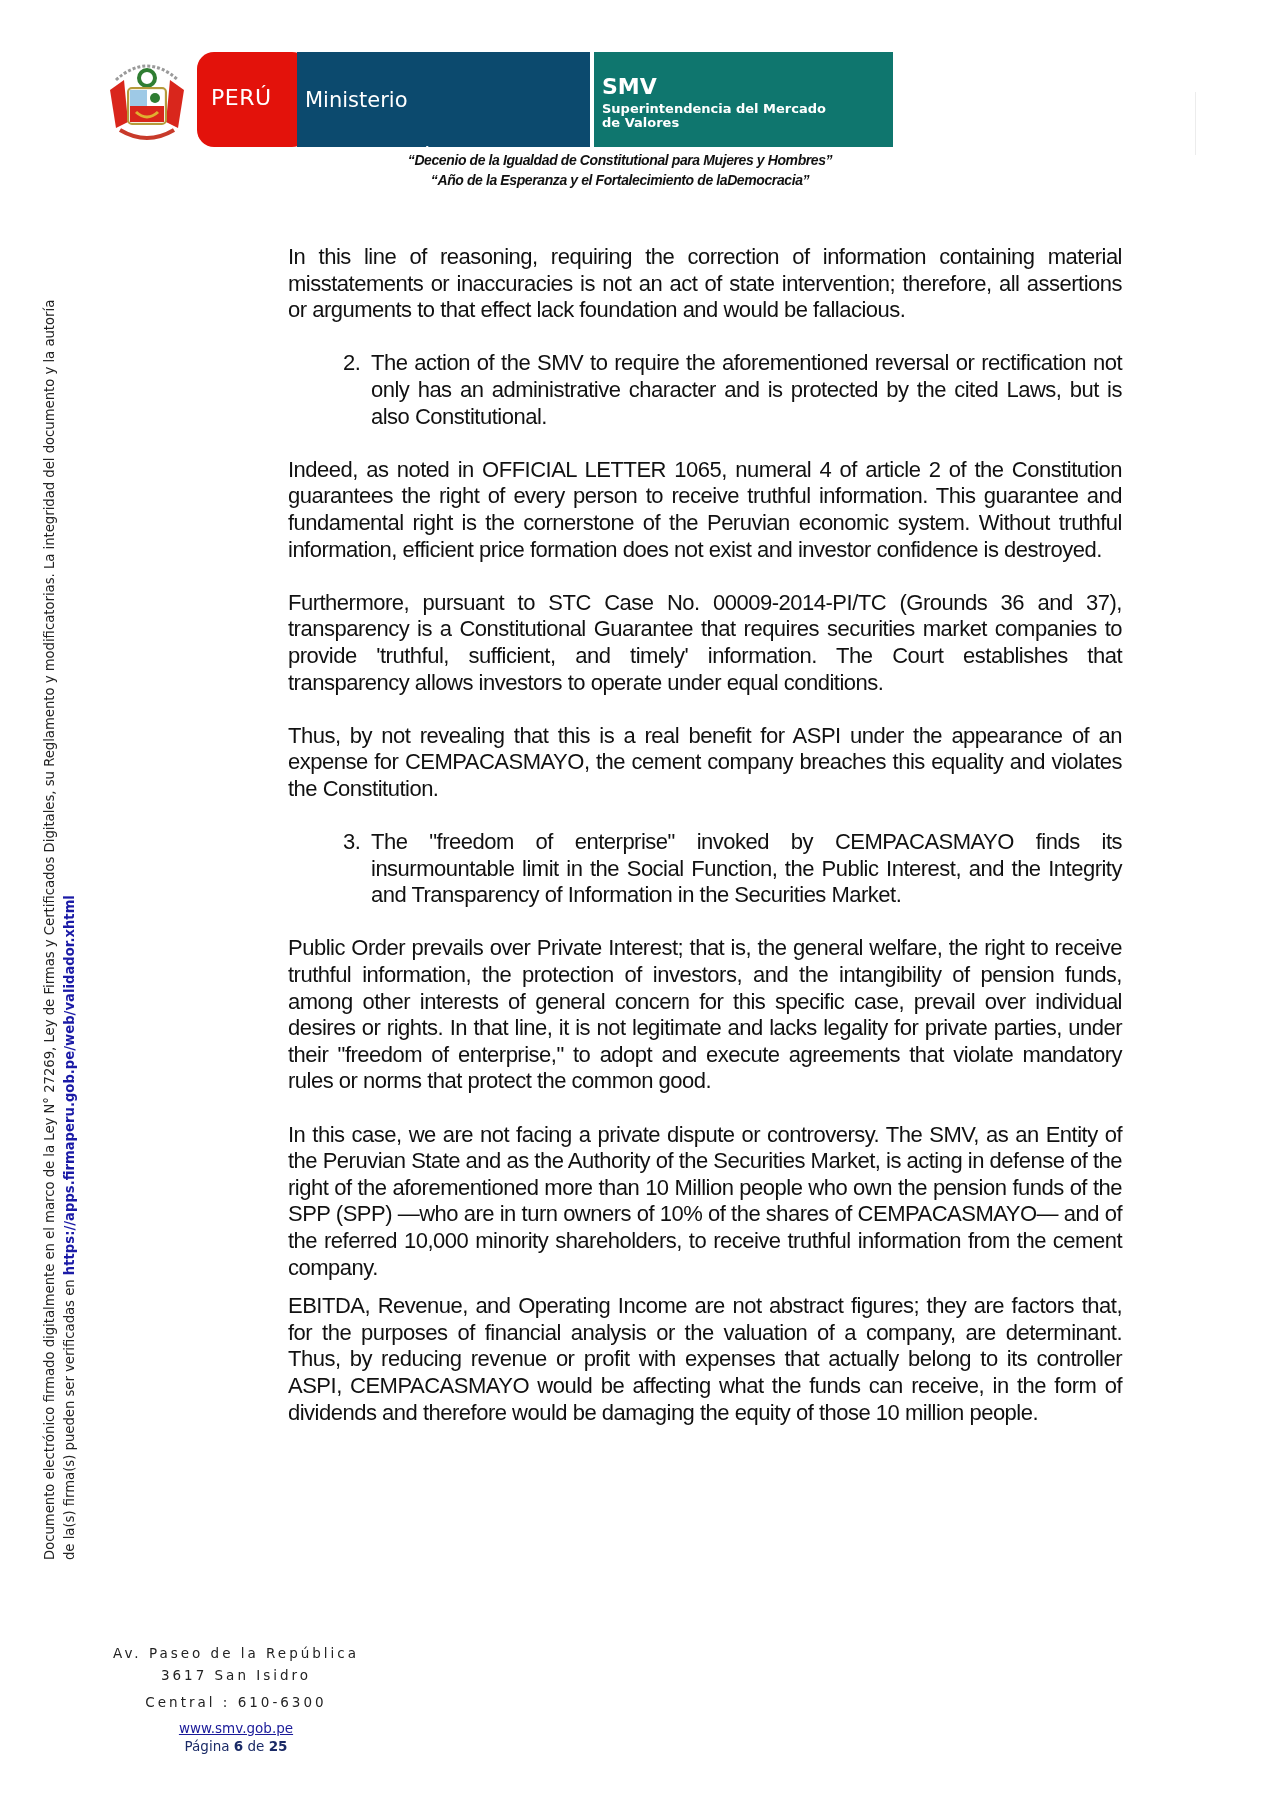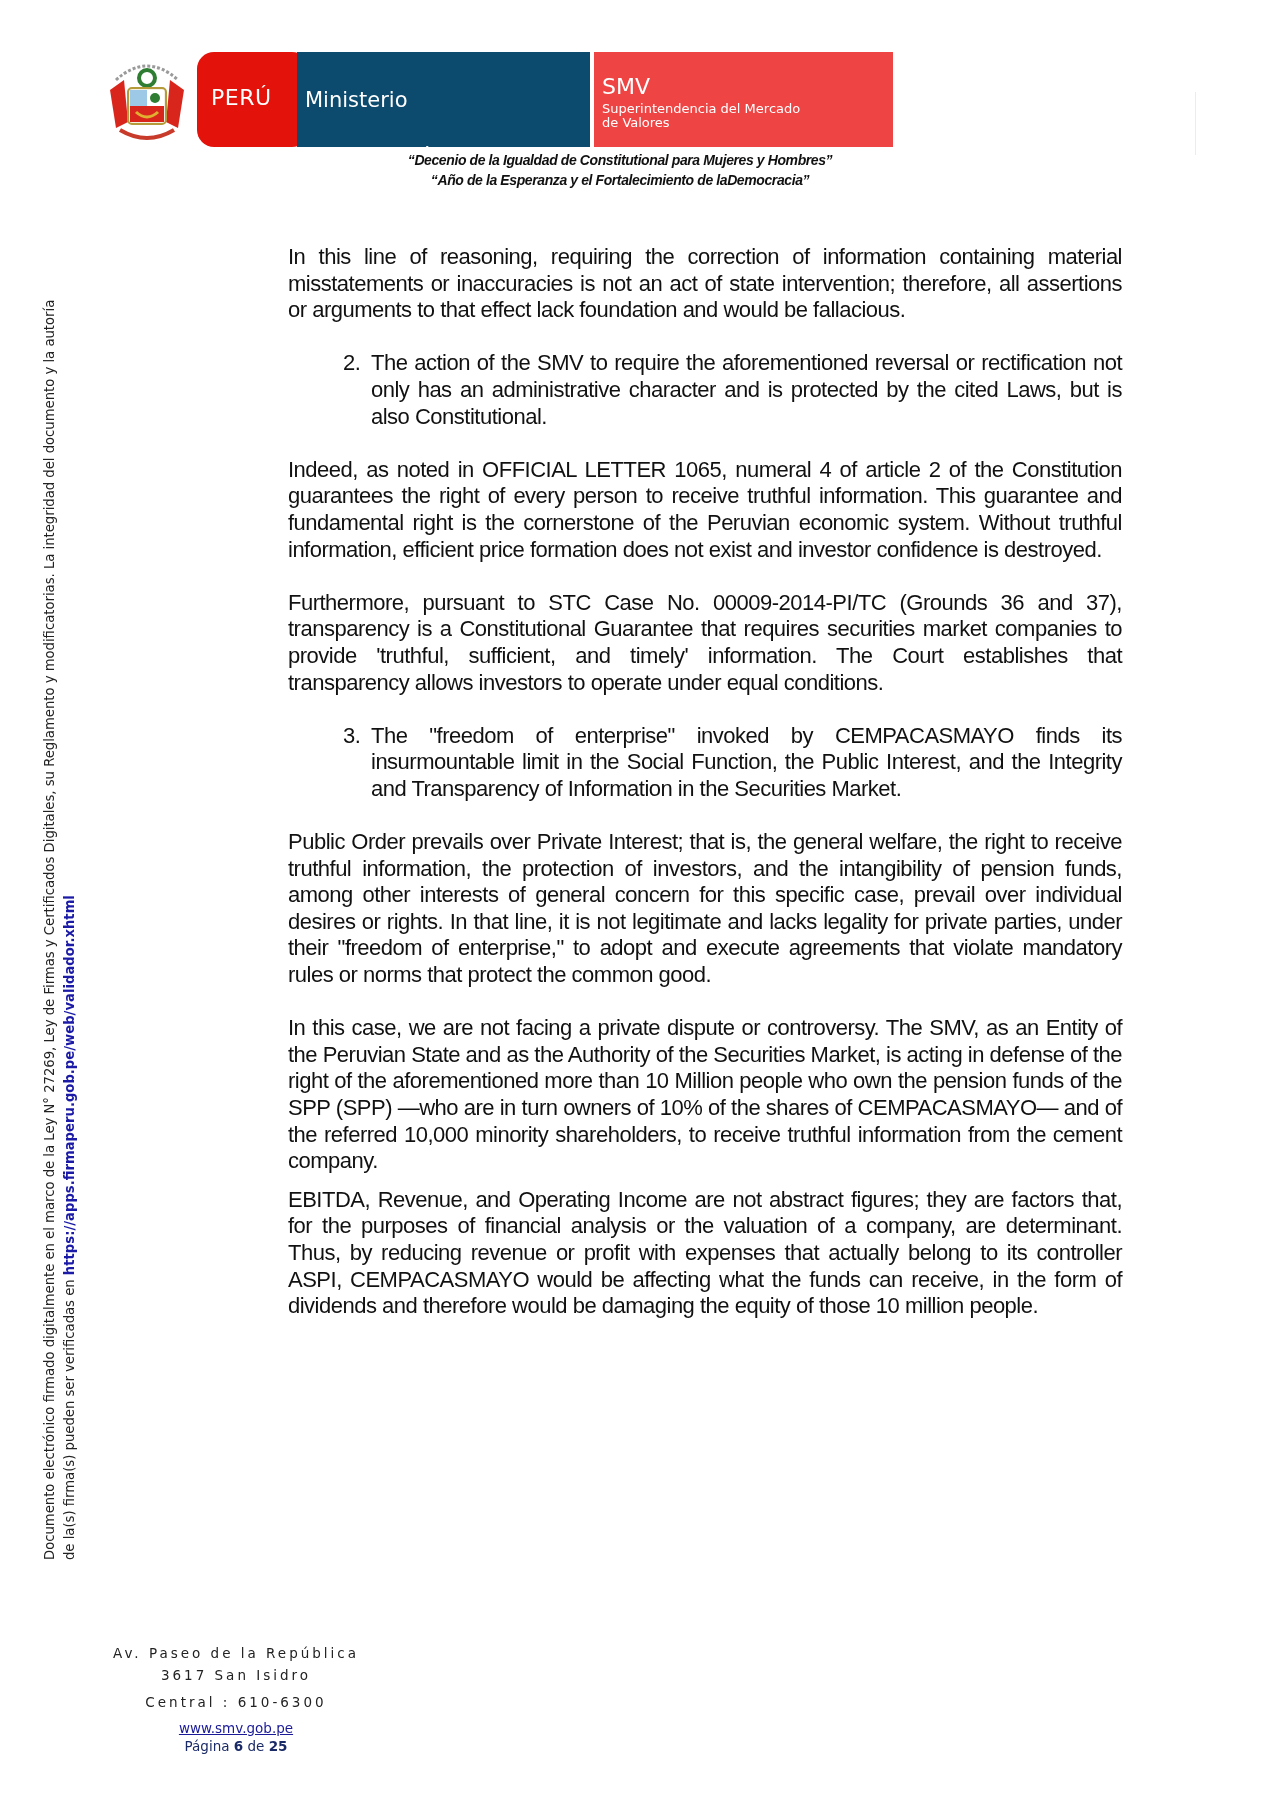--- a/index.html
+++ b/index.html
@@ -6,21 +6,21 @@
   body { width: 1272px; height: 1800px; position: relative; overflow: hidden; font-family: "Liberation Sans", sans-serif; color: #111; }
 
   
   .coat { position: absolute; left: 106px; top: 50px; width: 82px; height: 98px; }
   .box { position: absolute; top: 52px; height: 95px; color: #fff; font-family: "DejaVu Sans", sans-serif; }
   .box-peru { left: 197px; width: 112px; background: #e3120b; border-radius: 17px; }
   .box-peru span { position: absolute; left: 14px; top: 33px; font-size: 22px; letter-spacing: 0.5px; }
   .box-mef { left: 297px; width: 293px; background: #0c4a6e; }
   .box-mef .l1 { position: absolute; left: 8px; top: 36px; font-size: 21px; }
   .box-mef .l2 { position: absolute; left: 8px; top: 60px; font-size: 21px; margin-top: 32px; }
-  .box-smv { left: 594px; width: 299px; background: #ef4444; }
+  .box-smv { left: 594px; width: 299px; background: #0f766e; font-weight: bold; }
   .box-smv .l1 { position: absolute; left: 8px; top: 22px; font-size: 22px; }
   .box-smv .l2 { position: absolute; left: 8px; top: 49px; font-size: 13px; }
   .box-smv .l3 { position: absolute; left: 8px; top: 63px; font-size: 13px; }
 
   .tagline { position: absolute; left: 350px; width: 540px; text-align: center; font-style: italic; font-weight: bold; font-size: 14px; letter-spacing: -0.4px; color: #111; }
   .tag1 { top: 152px; }
   .tag2 { top: 172px; }
 
   .faint-line { position: absolute; left: 1195px; top: 92px; width: 1px; height: 63px; background: #ececec; }
 
@@ -88,20 +88,21 @@
   </span>
 </div>
 
 <div class="content">
   <p>In this line of reasoning, requiring the correction of information containing material misstatements or inaccuracies is not an act of state intervention; therefore, all assertions or arguments to that effect lack foundation and would be fallacious.</p>
   <ol start="2">
     <li>The action of the SMV to require the aforementioned reversal or rectification not only has an administrative character and is protected by the cited Laws, but is also Constitutional.</li>
   </ol>
   <p>Indeed, as noted in OFFICIAL LETTER 1065, numeral 4 of article 2 of the Constitution guarantees the right of every person to receive truthful information. This guarantee and fundamental right is the cornerstone of the Peruvian economic system. Without truthful information, efficient price formation does not exist and investor confidence is destroyed.</p>
   <p>Furthermore, pursuant to STC Case No. 00009-2014-PI/TC (Grounds 36 and 37), transparency is a Constitutional Guarantee that requires securities market companies to provide 'truthful, sufficient, and timely' information. The Court establishes that transparency allows investors to operate under equal conditions.</p>
+  <p>Thus, by not revealing that this is a real benefit for ASPI under the appearance of an expense for CEMPACASMAYO, the cement company breaches this equality and violates the Constitution.</p>
   <ol start="3">
     <li>The "freedom of enterprise" invoked by CEMPACASMAYO finds its insurmountable limit in the Social Function, the Public Interest, and the Integrity and Transparency of Information in the Securities Market.</li>
   </ol>
   <p>Public Order prevails over Private Interest; that is, the general welfare, the right to receive truthful information, the protection of investors, and the intangibility of pension funds, among other interests of general concern for this specific case, prevail over individual desires or rights. In that line, it is not legitimate and lacks legality for private parties, under their "freedom of enterprise," to adopt and execute agreements that violate mandatory rules or norms that protect the common good.</p>
   <p class="tight">In this case, we are not facing a private dispute or controversy. The SMV, as an Entity of the Peruvian State and as the Authority of the Securities Market, is acting in defense of the right of the aforementioned more than 10 Million people who own the pension funds of the SPP (SPP) —who are in turn owners of 10% of the shares of CEMPACASMAYO— and of the referred 10,000 minority shareholders, to receive truthful information from the cement company.</p>
   <p>EBITDA, Revenue, and Operating Income are not abstract figures; they are factors that, for the purposes of financial analysis or the valuation of a company, are determinant. Thus, by reducing revenue or profit with expenses that actually belong to its controller ASPI, CEMPACASMAYO would be affecting what the funds can receive, in the form of dividends and therefore would be damaging the equity of those 10 million people.</p>
 </div>
 
 <div class="footer">
   <div class="addr">Av. Paseo de la República</div>

